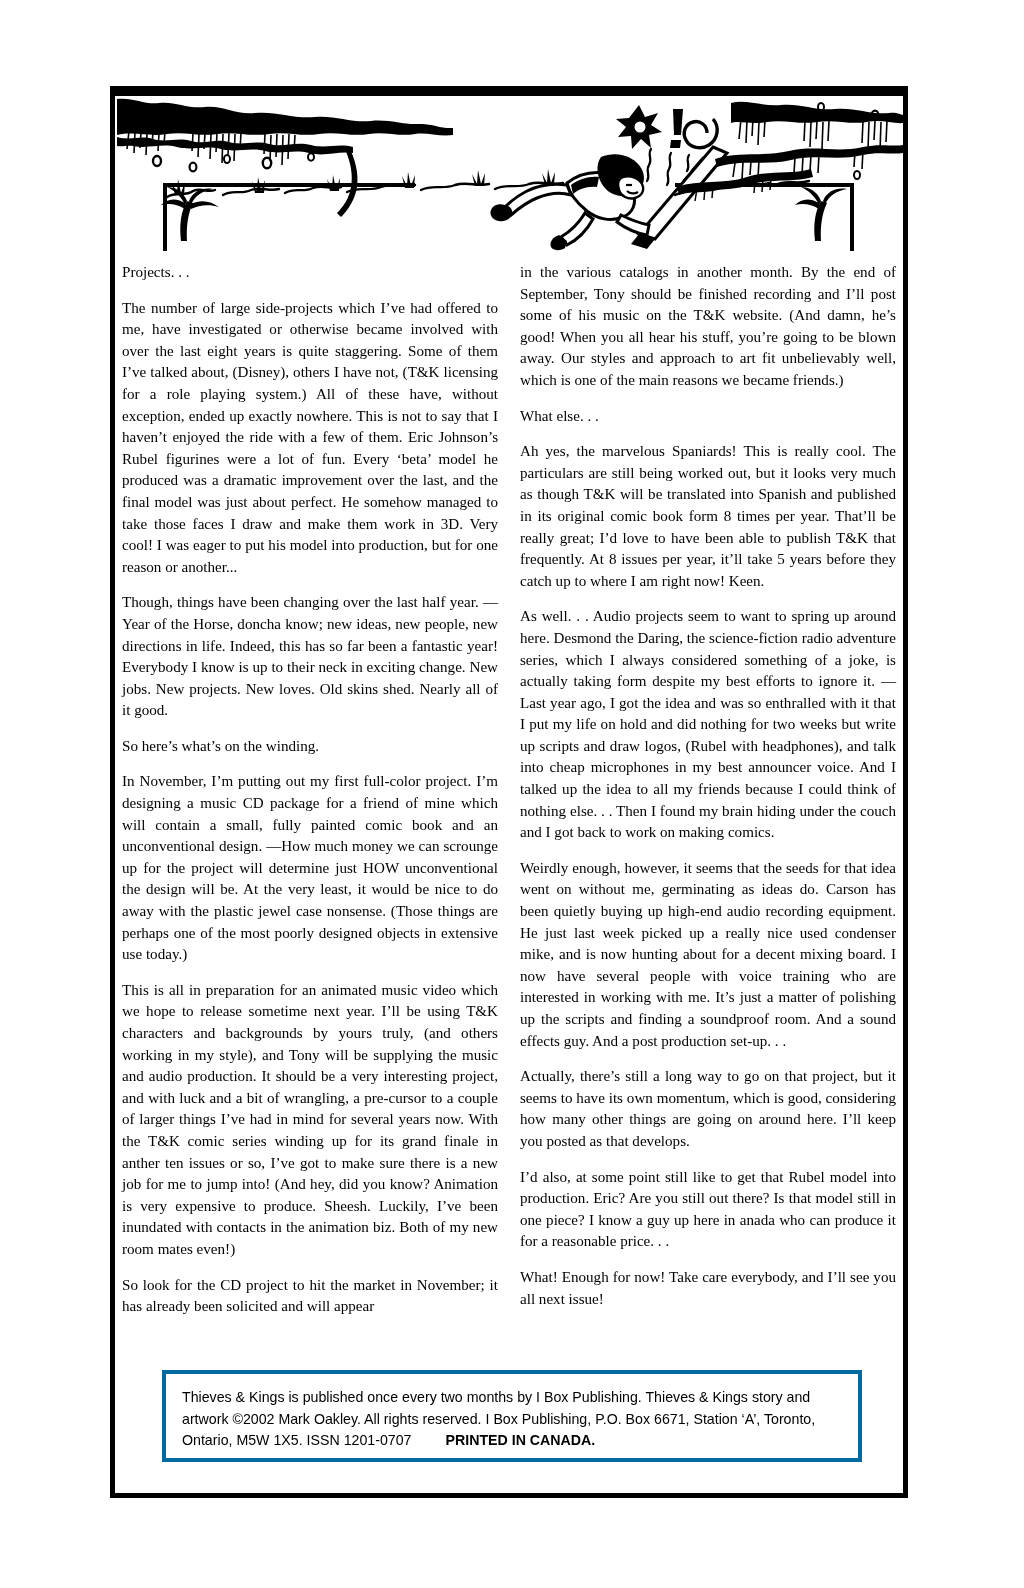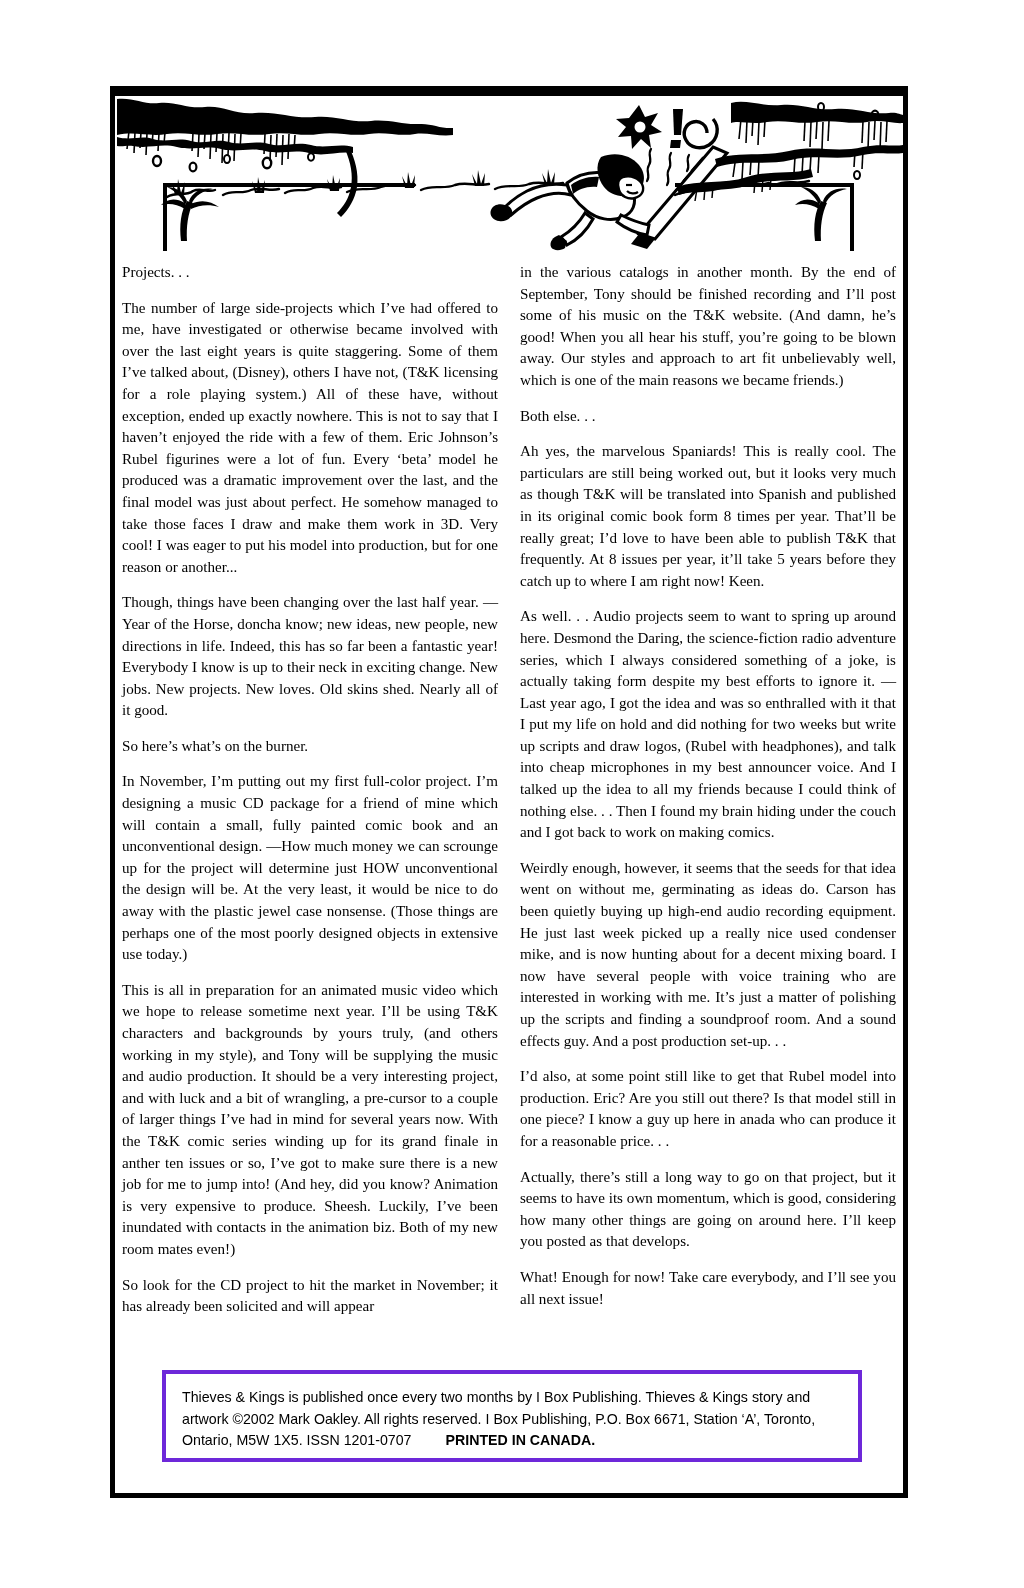--- a/index.html
+++ b/index.html
@@ -72,21 +72,21 @@
   }
   .column p.last { margin-bottom: 0; }
 
   
   #colophon {
     position: absolute;
     left: 162px;
     top: 1370px;
     width: 700px;
     height: 92px;
-    border: 4px solid #6d28d9;
+    border: 4px solid #0369a1;
     box-sizing: border-box;
     background: #ffffff;
   }
   #colophon-text {
     font-family: "Liberation Sans", sans-serif;
     font-size: 14.2px;
     line-height: 21.5px;
     color: #000;
     padding: 13px 16px 0 16px;
     text-align: left;
@@ -321,34 +321,34 @@
       </g>
     </svg>
   </div>
 
   <div id="body-columns">
 
     <div class="column">
       <p>Projects. . .</p>
       <p>The number of large side-projects which I’ve had offered to me, have investigated or otherwise became involved with over the last eight years is quite staggering.  Some of them I’ve talked about, (Disney), others I have not, (T&amp;K licensing for a role playing system.)  All of these have, without exception, ended up exactly nowhere.  This is not to say that I haven’t enjoyed the ride with a few of them.  Eric Johnson’s Rubel figurines were a lot of fun.  Every ‘beta’ model he produced was a dramatic improvement over the last, and the final model was just about perfect.  He somehow managed to take those faces I draw and make them work in 3D.  Very cool!  I was eager to put his model into production, but for one reason or another...</p>
       <p>Though, things have been changing over the last half year.  —Year of the Horse, doncha know; new ideas, new people, new directions in life.  Indeed, this has so far been a fantastic year!  Everybody I know is up to their neck in exciting change.  New jobs.  New projects.  New loves.  Old skins shed.  Nearly all of it good.</p>
-      <p>So here’s what’s on the burner.</p>
+      <p>So here’s what’s on the winding.</p>
       <p>In November, I’m putting out my first full-color project.  I’m designing a music CD package for a friend of mine which will contain a small, fully painted comic book and an unconventional design.  —How much money we can scrounge up for the project will determine just HOW unconventional the design will be.  At the very least, it would be nice to do away with the plastic jewel case nonsense.  (Those things are perhaps one of the most poorly designed objects in extensive use today.)</p>
       <p>This is all in preparation for an animated music video which we hope to release sometime next year.  I’ll be using T&amp;K characters and backgrounds by yours truly, (and others working in my style), and Tony will be supplying the music and audio production.  It should be a very interesting project, and with luck and a bit of wrangling, a pre-cursor to a couple of larger things I’ve had in mind for several years now.  With the T&amp;K comic series winding up for its grand finale in anther ten issues or so, I’ve got to make sure there is a new job for me to jump into!  (And hey, did you know?  Animation is very expensive to produce.  Sheesh.  Luckily, I’ve been inundated with contacts in the animation biz.  Both of my new room mates even!)</p>
       <p class="last">So look for the CD project to hit the market in November; it has already been solicited and will appear</p>
     </div>
 
     <div class="column">
       <p>in the various catalogs in another month.  By the end of September, Tony should be finished recording and I’ll post some of his music on the T&amp;K website. (And damn, he’s good!  When you all hear his stuff, you’re going to be blown away.  Our styles and approach to art fit unbelievably well, which is one of the main reasons we became friends.)</p>
-      <p>Both else. . .</p>
+      <p>What else. . .</p>
       <p>Ah yes, the marvelous Spaniards!  This is really cool.  The particulars are still being worked out, but it looks very much as though T&amp;K will be translated into Spanish and published in its original comic book form 8 times per year.  That’ll be really great;  I’d love to have been able to publish T&amp;K that frequently.  At 8 issues per year, it’ll take 5 years before they catch up to where I am right now!  Keen.</p>
       <p>As well. . .  Audio projects seem to want to spring up around here.  Desmond the Daring, the science-fiction radio adventure series, which I always considered something of a joke, is actually taking form despite my best efforts to ignore it.  —Last year ago, I got the idea and was so enthralled with it that I put my life on hold and did nothing for two weeks but write up scripts and draw logos, (Rubel with headphones), and talk into cheap microphones in my best announcer voice.  And I talked up the idea to all my friends because I could think of nothing else. . .  Then I found my brain hiding under the couch and I got back to work on making comics.</p>
       <p>Weirdly enough, however, it seems that the seeds for that idea went on without me, germinating as ideas do.  Carson has been quietly buying up high-end audio recording equipment.  He just last week picked up a really nice used condenser mike, and is now hunting about for a decent mixing board.  I now have several people with voice training who are interested in working with me.  It’s just a matter of polishing up the scripts and finding a soundproof room.  And a sound effects guy.  And a post production set-up. . .</p>
+      <p>Actually, there’s still a long way to go on that project, but it seems to have its own momentum, which is good, considering how many other things are going on around here.  I’ll keep you posted as that develops.</p>
       <p>I’d also, at some point still like to get that Rubel model into production.  Eric?  Are you still out there?  Is that model still in one piece?  I know a guy up here in anada who can produce it for a reasonable price. . .</p>
-      <p>Actually, there’s still a long way to go on that project, but it seems to have its own momentum, which is good, considering how many other things are going on around here.  I’ll keep you posted as that develops.</p>
       <p class="last">What!  Enough for now!  Take care everybody, and I’ll see you all next issue!</p>
     </div>
 
   </div>
 
   <div id="colophon">
     <div id="colophon-text">
       <span>Thieves &amp; Kings is published once every two months by I Box Publishing.  Thieves &amp; Kings story and artwork ©2002 Mark Oakley.  All rights reserved.  I Box Publishing, P.O. Box 6671, Station ‘A’, Toronto, Ontario, M5W 1X5.  ISSN 1201-0707</span><span class="printed">PRINTED IN CANADA.</span>
     </div>
   </div>

